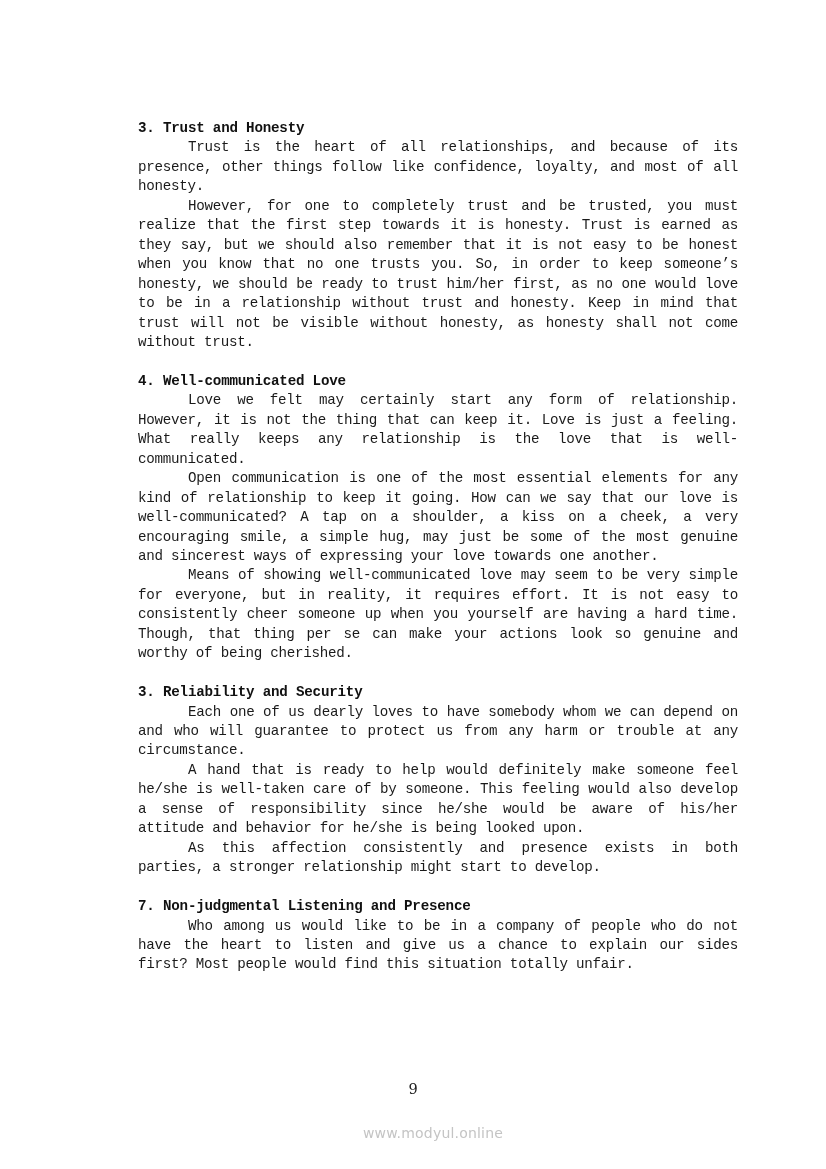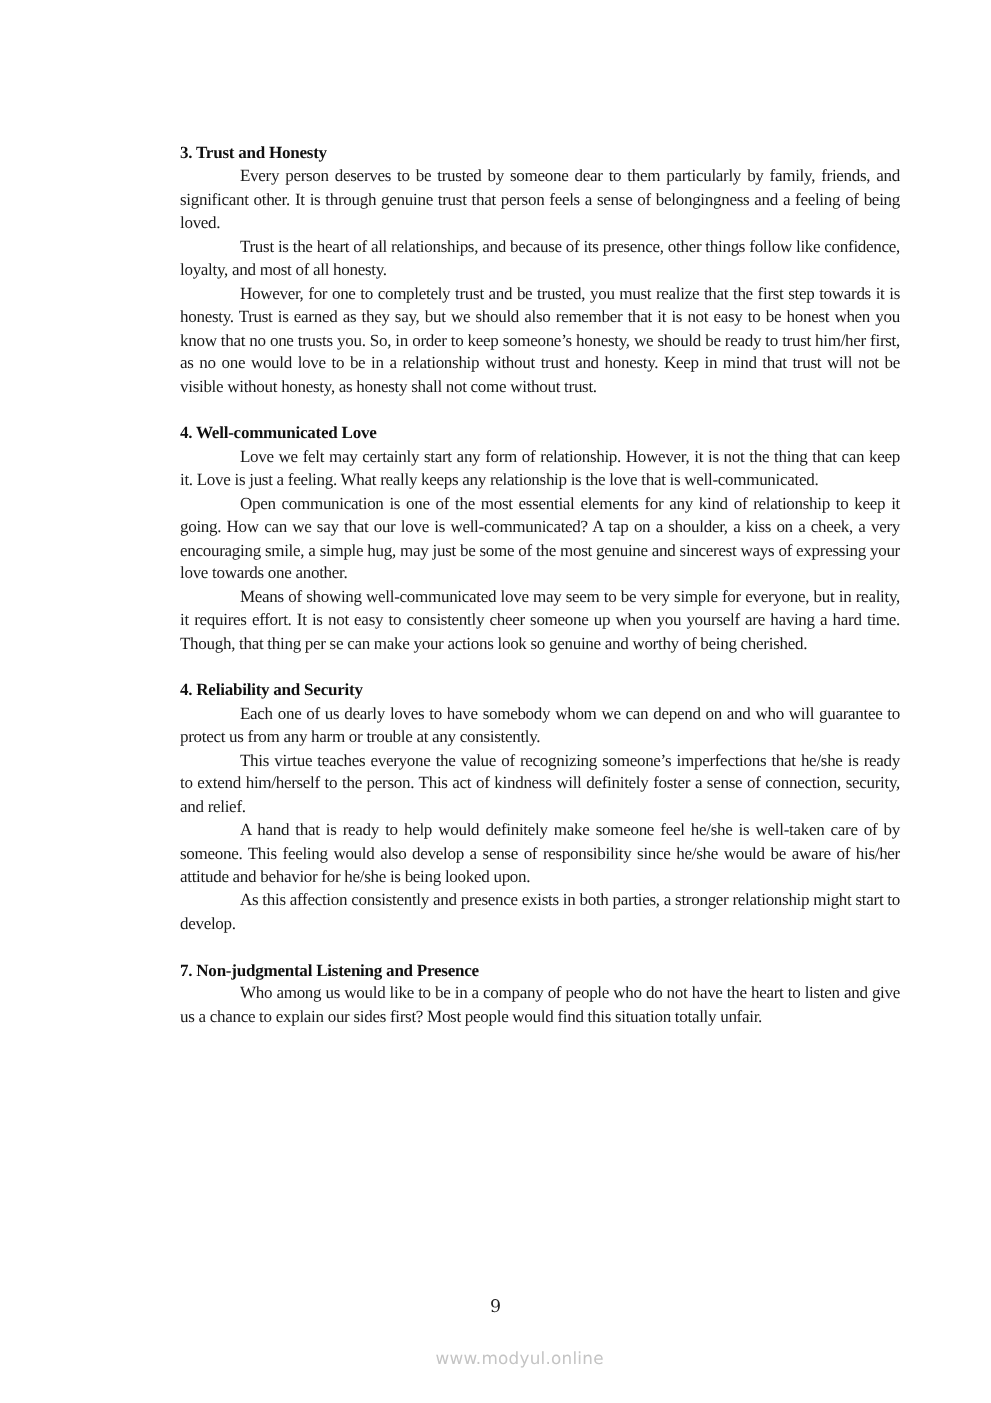--- a/index.html
+++ b/index.html
@@ -1,19 +1,19 @@
 <!DOCTYPE html>
 <html><head>
 <meta charset="utf-8">
 <style>
   html, body { margin: 0; padding: 0; background: #ffffff; }
   body { width: 826px; height: 1169px; position: relative; overflow: hidden; }
   .page {
-    position: absolute; left: 150px; top: 119px; width: 600px;
-    font-family: Liberation Serif, serif;
+    position: absolute; left: 138px; top: 119px; width: 600px;
+    font-family: Liberation Mono, monospace;
     font-size: 14.2px; line-height: 19.45px; color: #1a1a1a;
     letter-spacing: -0.25px;
   }
   .section { margin: 0 0 19.45px 0; }
   .section h2 {
     font-size: 14.2px; line-height: 19.45px; margin: 0; font-weight: bold;
     color: #111111; letter-spacing: -0.2px;
   }
   .section p { margin: 0; text-indent: 50px; text-align: justify; text-align-last: left; }
   .page-number {
@@ -25,34 +25,32 @@
     font-family: "DejaVu Sans", "Liberation Sans", sans-serif; font-size: 14px;
     color: #c4c4c4; letter-spacing: 0.2px; margin-left: 20px;
   }
 </style>
 </head>
 <body>
 
 <div class="page">
   <div class="section">
     <h2>3. Trust and Honesty</h2>
-    <p>Every person deserves to be trusted by someone dear to them particularly by family, friends, and significant other. It is through genuine trust that person feels a sense of belongingness and a feeling of being loved.</p>
     <p>Trust is the heart of all relationships, and because of its presence, other things follow like confidence, loyalty, and most of all honesty.</p>
     <p>However, for one to completely trust and be trusted, you must realize that the first step towards it is honesty. Trust is earned as they say, but we should also remember that it is not easy to be honest when you know that no one trusts you. So, in order to keep someone’s honesty, we should be ready to trust him/her first, as no one would love to be in a relationship without trust and honesty. Keep in mind that trust will not be visible without honesty, as honesty shall not come without trust.</p>
   </div>
   <div class="section">
     <h2>4. Well-communicated Love</h2>
     <p>Love we felt may certainly start any form of relationship. However, it is not the thing that can keep it. Love is just a feeling. What really keeps any relationship is the love that is well-communicated.</p>
     <p>Open communication is one of the most essential elements for any kind of relationship to keep it going. How can we say that our love is well-communicated? A tap on a shoulder, a kiss on a cheek, a very encouraging smile, a simple hug, may just be some of the most genuine and sincerest ways of expressing your love towards one another.</p>
     <p>Means of showing well-communicated love may seem to be very simple for everyone, but in reality, it requires effort. It is not easy to consistently cheer someone up when you yourself are having a hard time. Though, that thing per se can make your actions look so genuine and worthy of being cherished.</p>
   </div>
   <div class="section">
-    <h2>4. Reliability and Security</h2>
-    <p>Each one of us dearly loves to have somebody whom we can depend on and who will guarantee to protect us from any harm or trouble at any consistently.</p>
-    <p>This virtue teaches everyone the value of recognizing someone’s imperfections that he/she is ready to extend him/herself to the person. This act of kindness will definitely foster a sense of connection, security, and relief.</p>
+    <h2>3. Reliability and Security</h2>
+    <p>Each one of us dearly loves to have somebody whom we can depend on and who will guarantee to protect us from any harm or trouble at any circumstance.</p>
     <p>A hand that is ready to help would definitely make someone feel he/she is well-taken care of by someone. This feeling would also develop a sense of responsibility since he/she would be aware of his/her attitude and behavior for he/she is being looked upon.</p>
     <p>As this affection consistently and presence exists in both parties, a stronger relationship might start to develop.</p>
   </div>
   <div class="section">
     <h2>7. Non-judgmental Listening and Presence</h2>
     <p>Who among us would like to be in a company of people who do not have the heart to listen and give us a chance to explain our sides first? Most people would find this situation totally unfair.</p>
   </div>
 </div>
 
 <div class="page-number">9</div>

